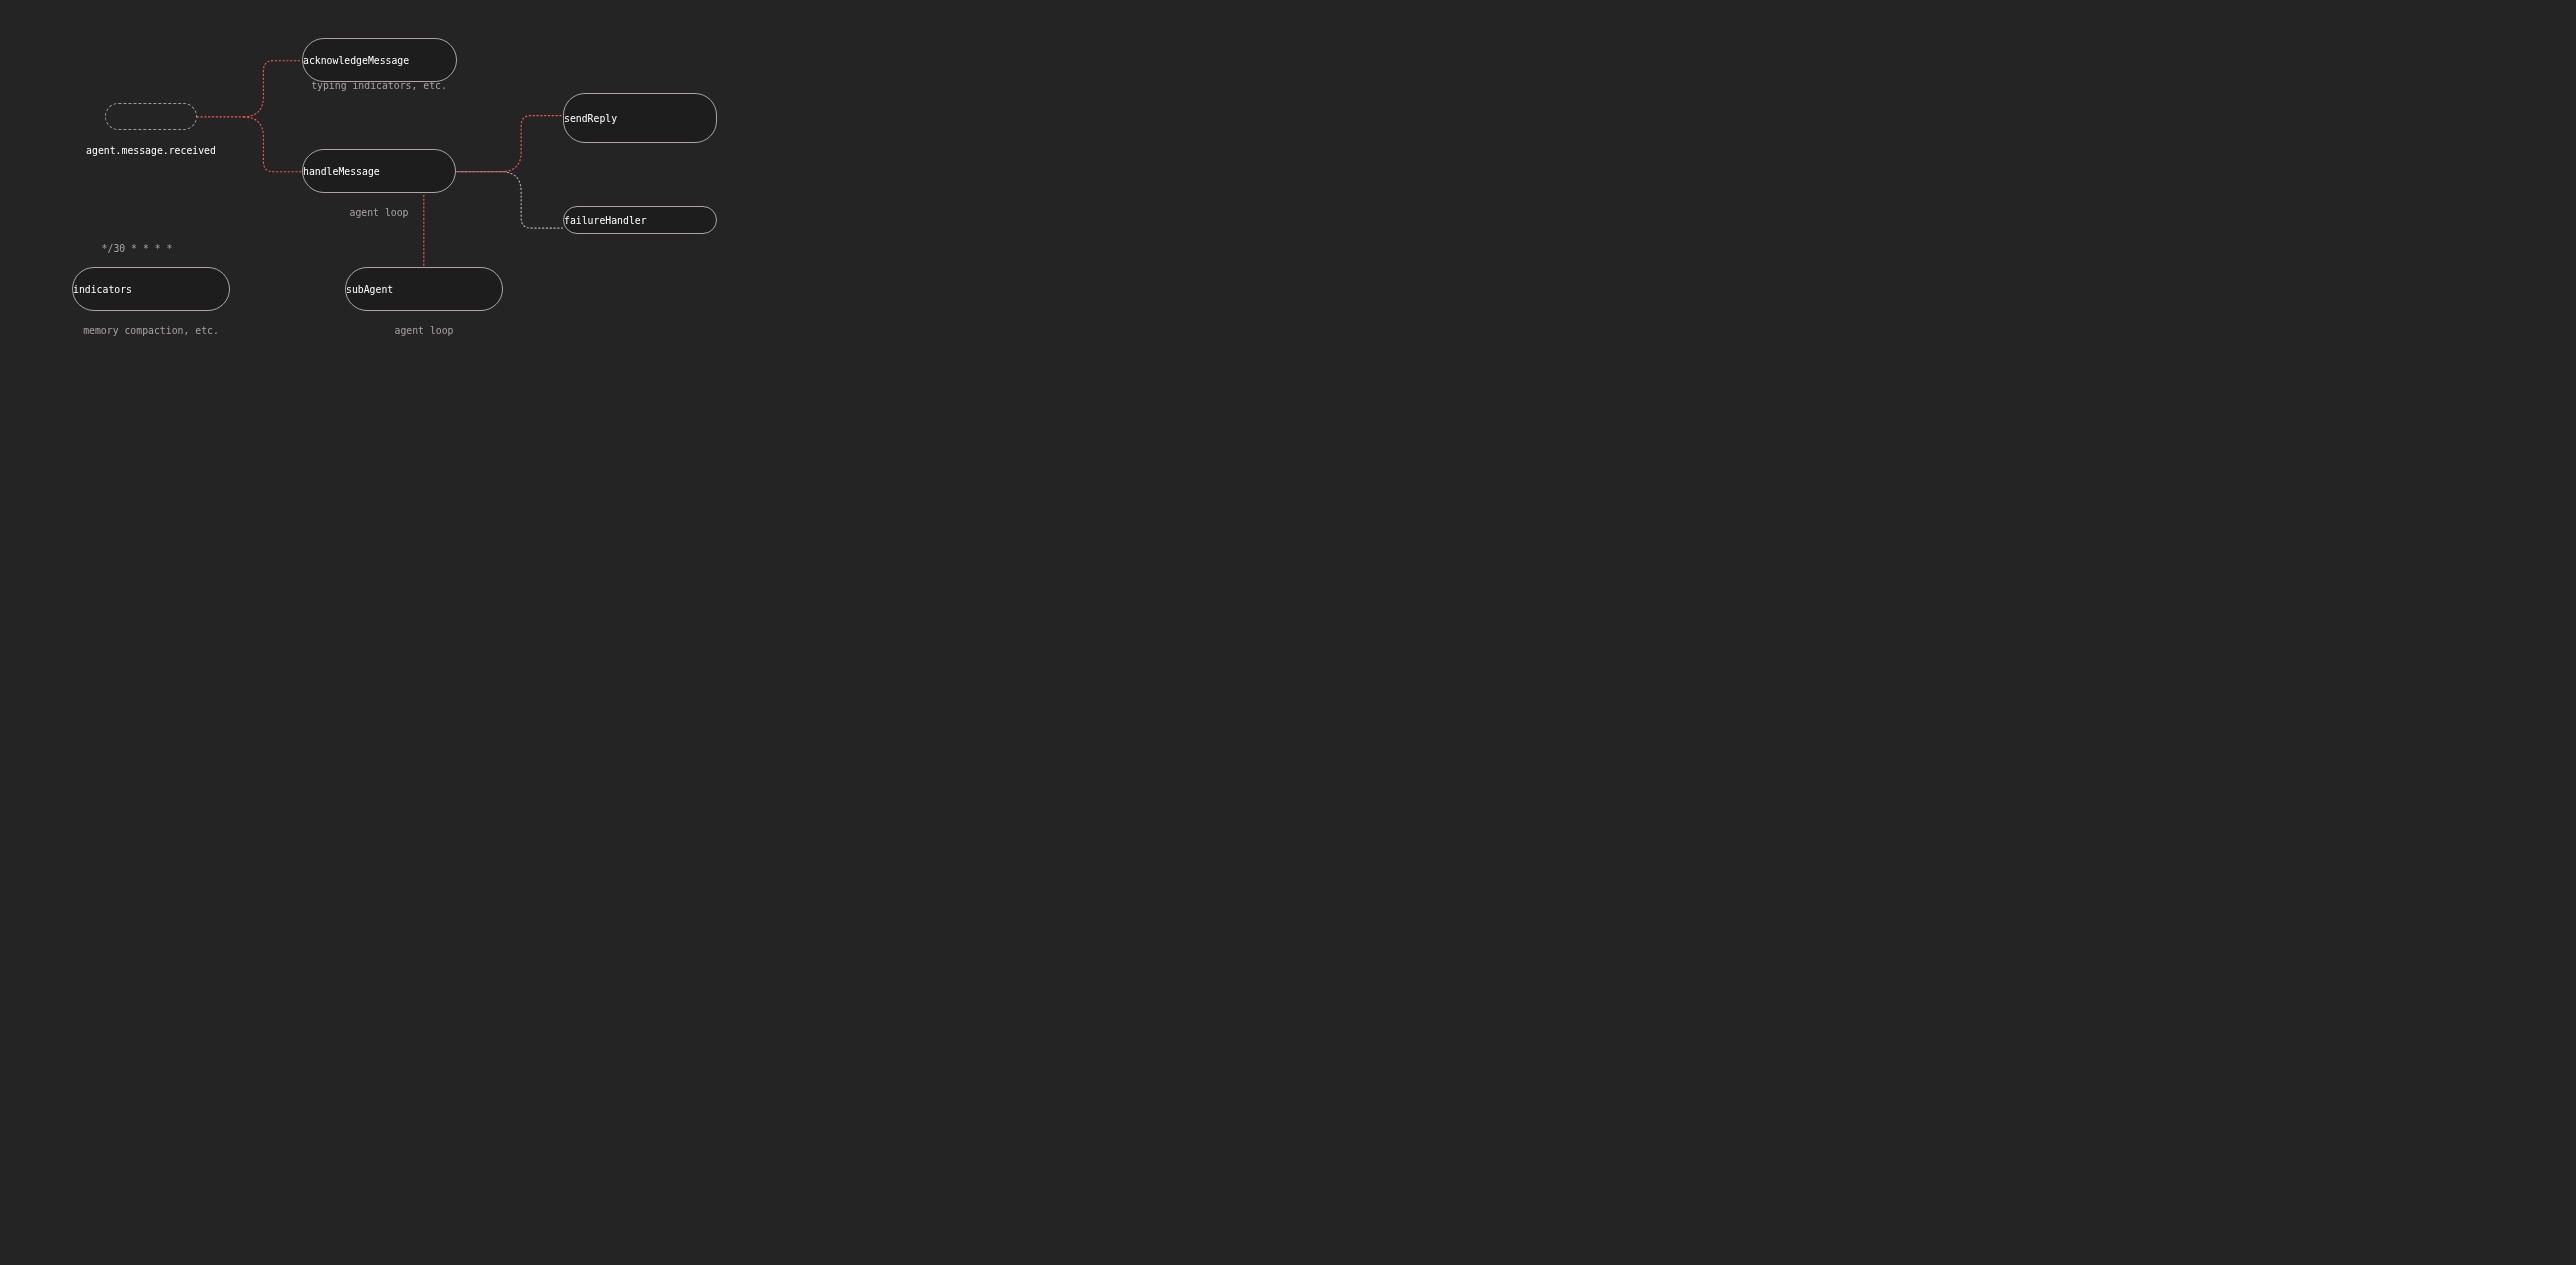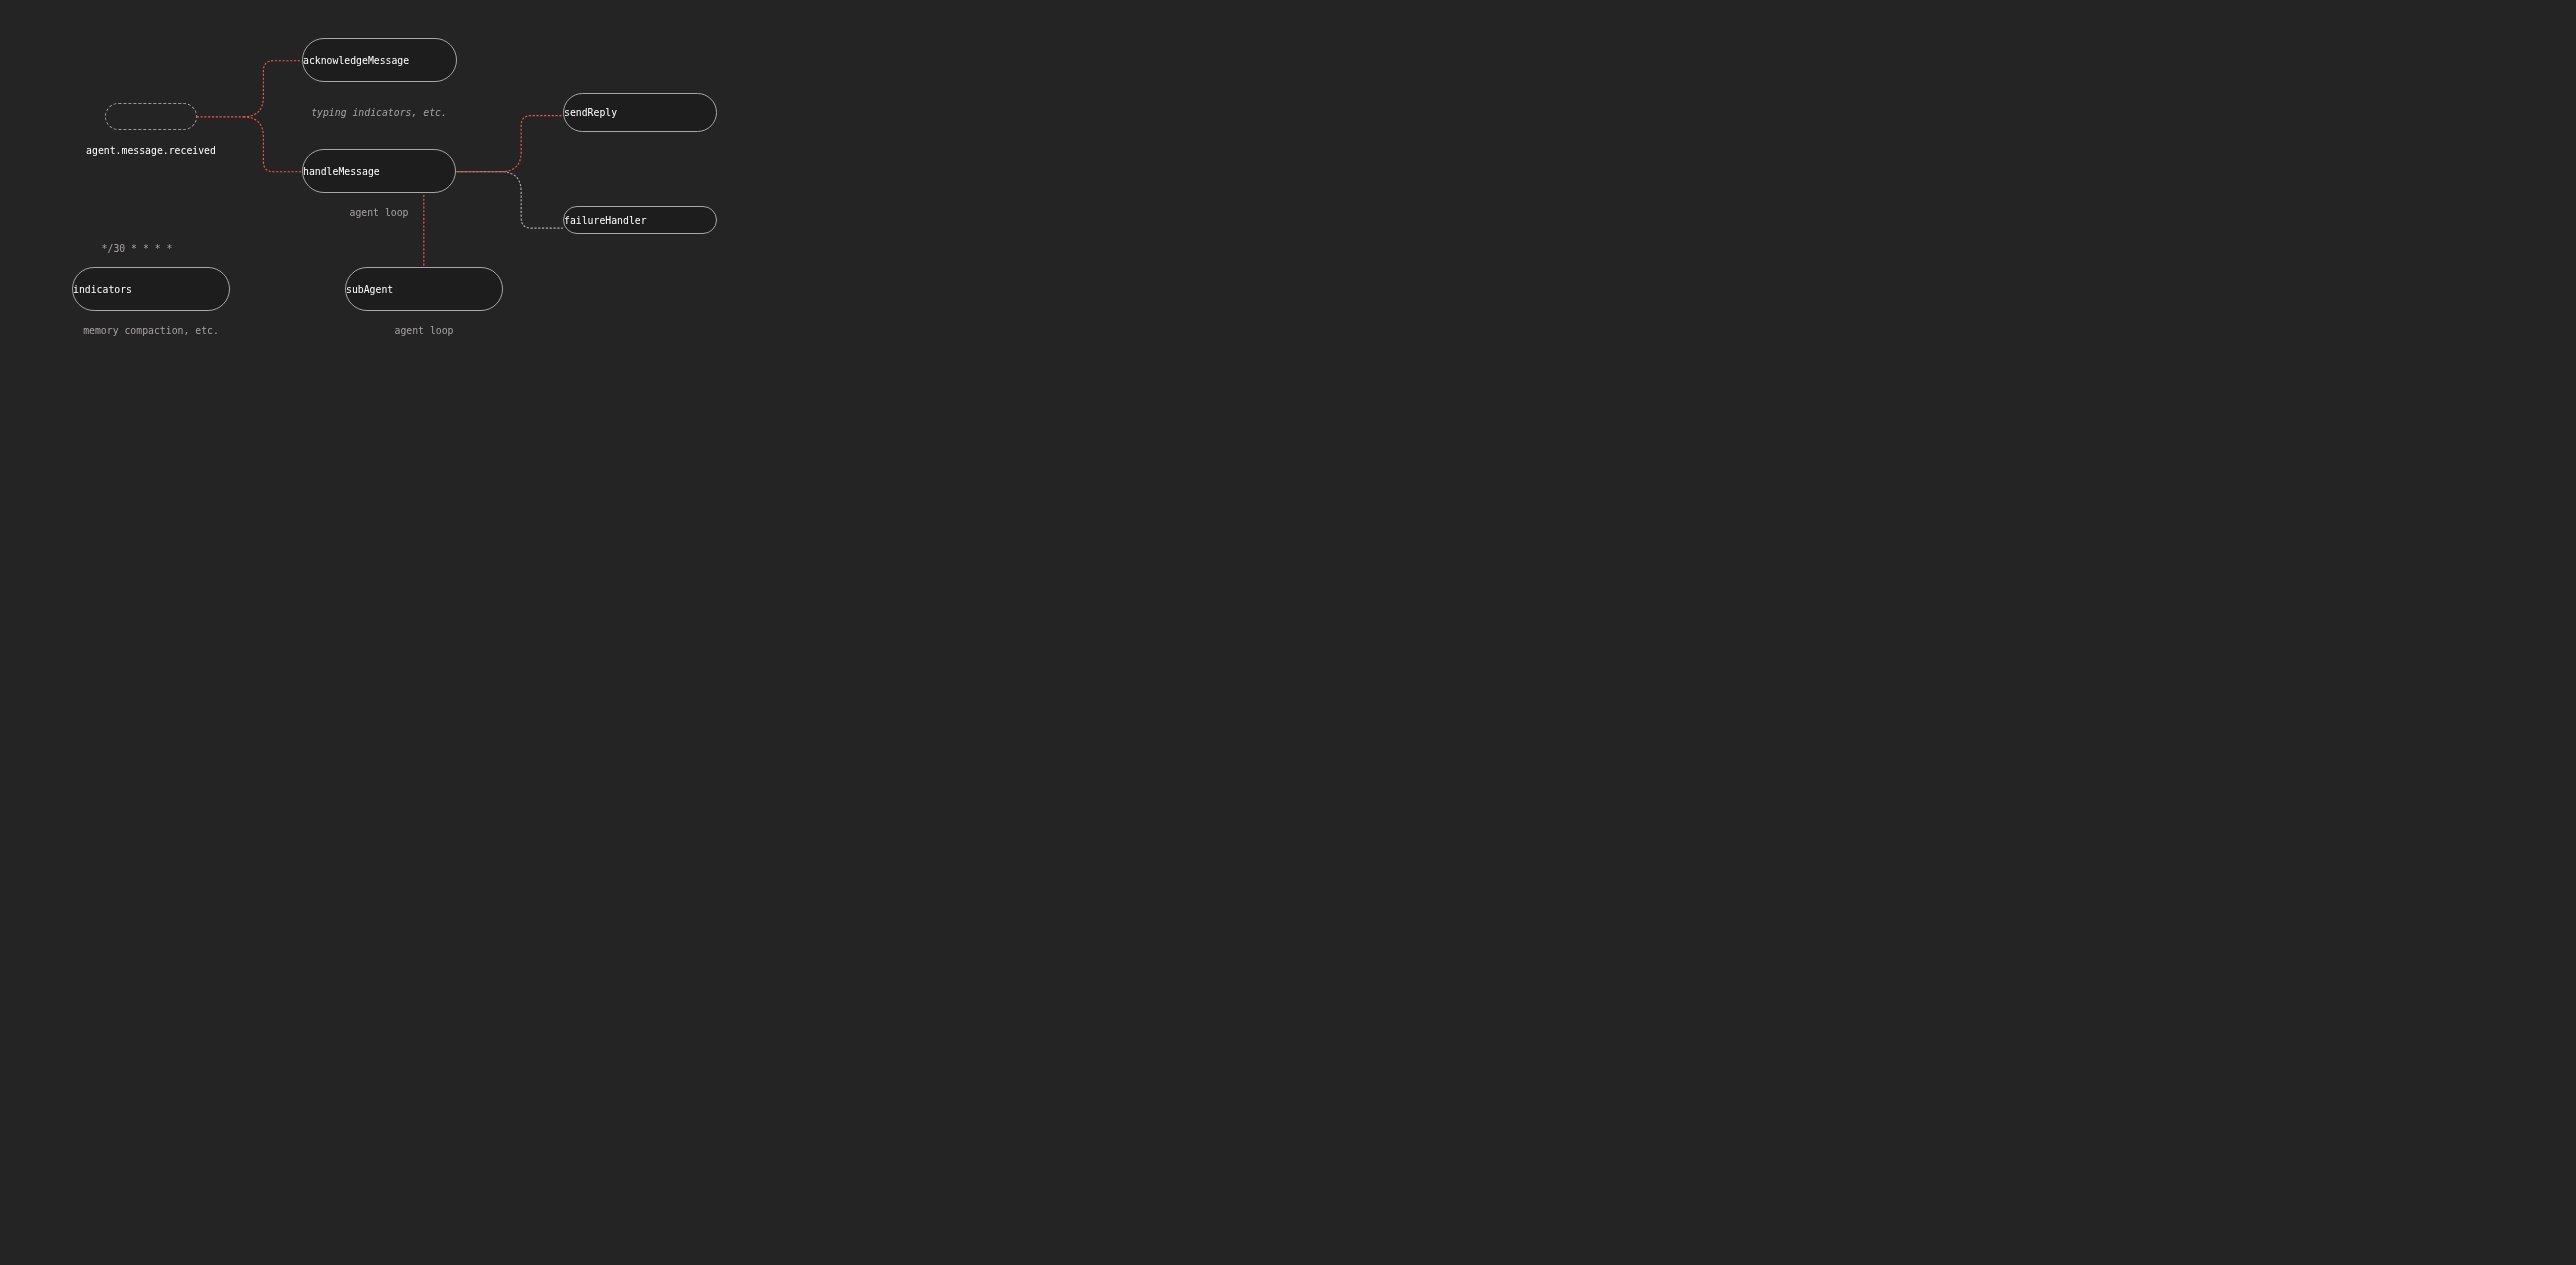--- a/index.html
+++ b/index.html
@@ -52,27 +52,27 @@
     white-space: nowrap;
     font-size: 9.8px;
     color: #a8a2a2;
   }
   .floating-label.bright {
     color: #ffffff;
     text-align: right;
   }
   .n-ack            { left: 302px;  top: 38px;  width: 155px; height: 44px; }
   .n-handle         { left: 302px;  top: 149px; width: 154px; height: 44px; }
-  .n-sendreply      { left: 563px; top: 93px; width: 154px; height: 39px; }
+  .n-sendreply      { left: 563px; top: 93px; width: 154px; height: 50px; }
   .n-failurehandler { left: 563px; top: 206px; width: 154px; height: 28px; }
   .n-heartbeat      { left: 72px;  top: 267px; width: 158px; height: 44px; }
   .n-subagent       { left: 345px;  top: 267px; width: 158px; height: 44px; }
   .n-trigger        { left: 105px;  top: 103px; width: 92px; height: 27px; }
   .l-event    { left: 151px; top: 150px; }
-  .l-typing   { left: 379px; top: 112px; font-style: italic; }
+  .l-typing   { left: 379px; top: 85px; }
   .l-loop1    { left: 379px; top: 212px; }
   .l-cron     { left: 137px; top: 248px; }
   .l-memory   { left: 151px; top: 330px; }
   .l-loop2    { left: 424px; top: 330px; }
 </style>
 </head>
 <body>
 
 <div class="stage">
 

